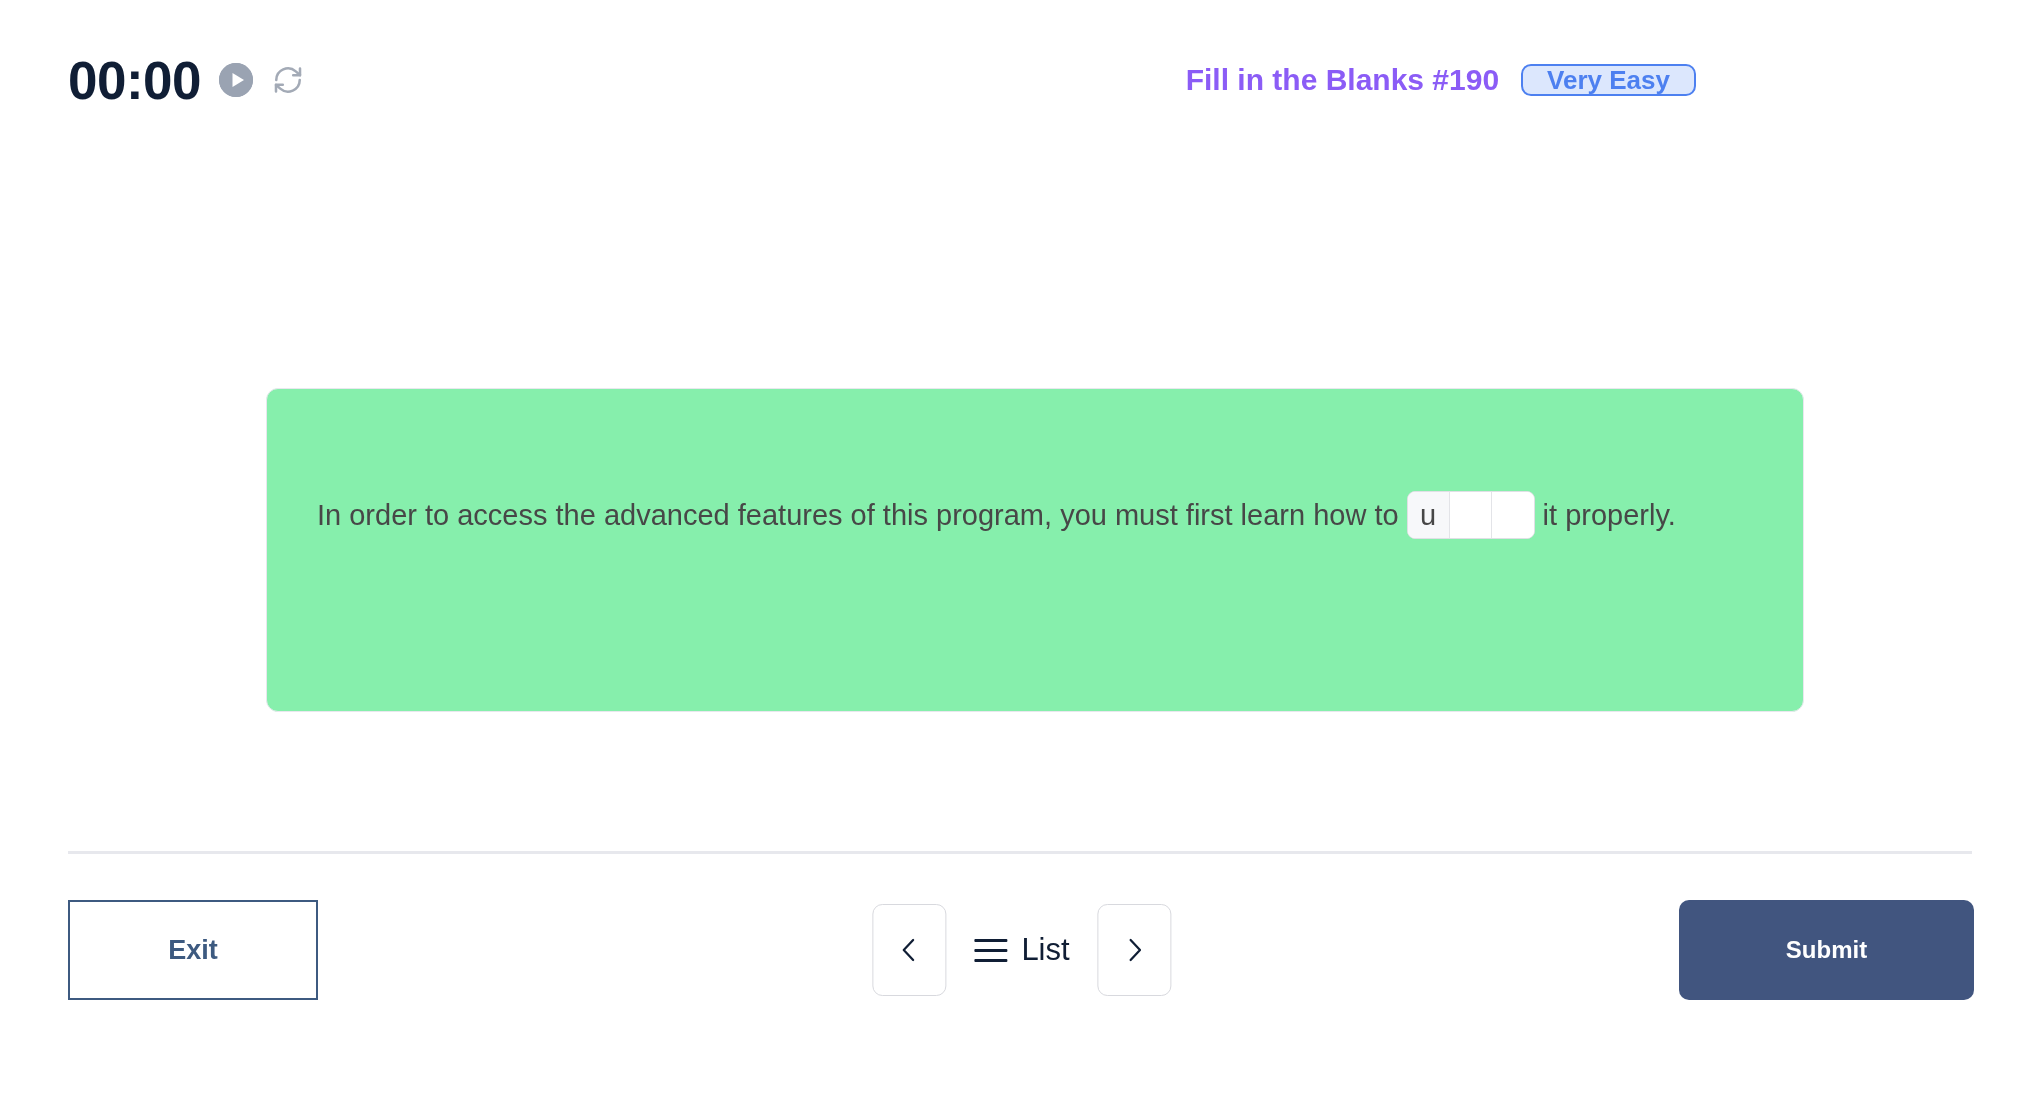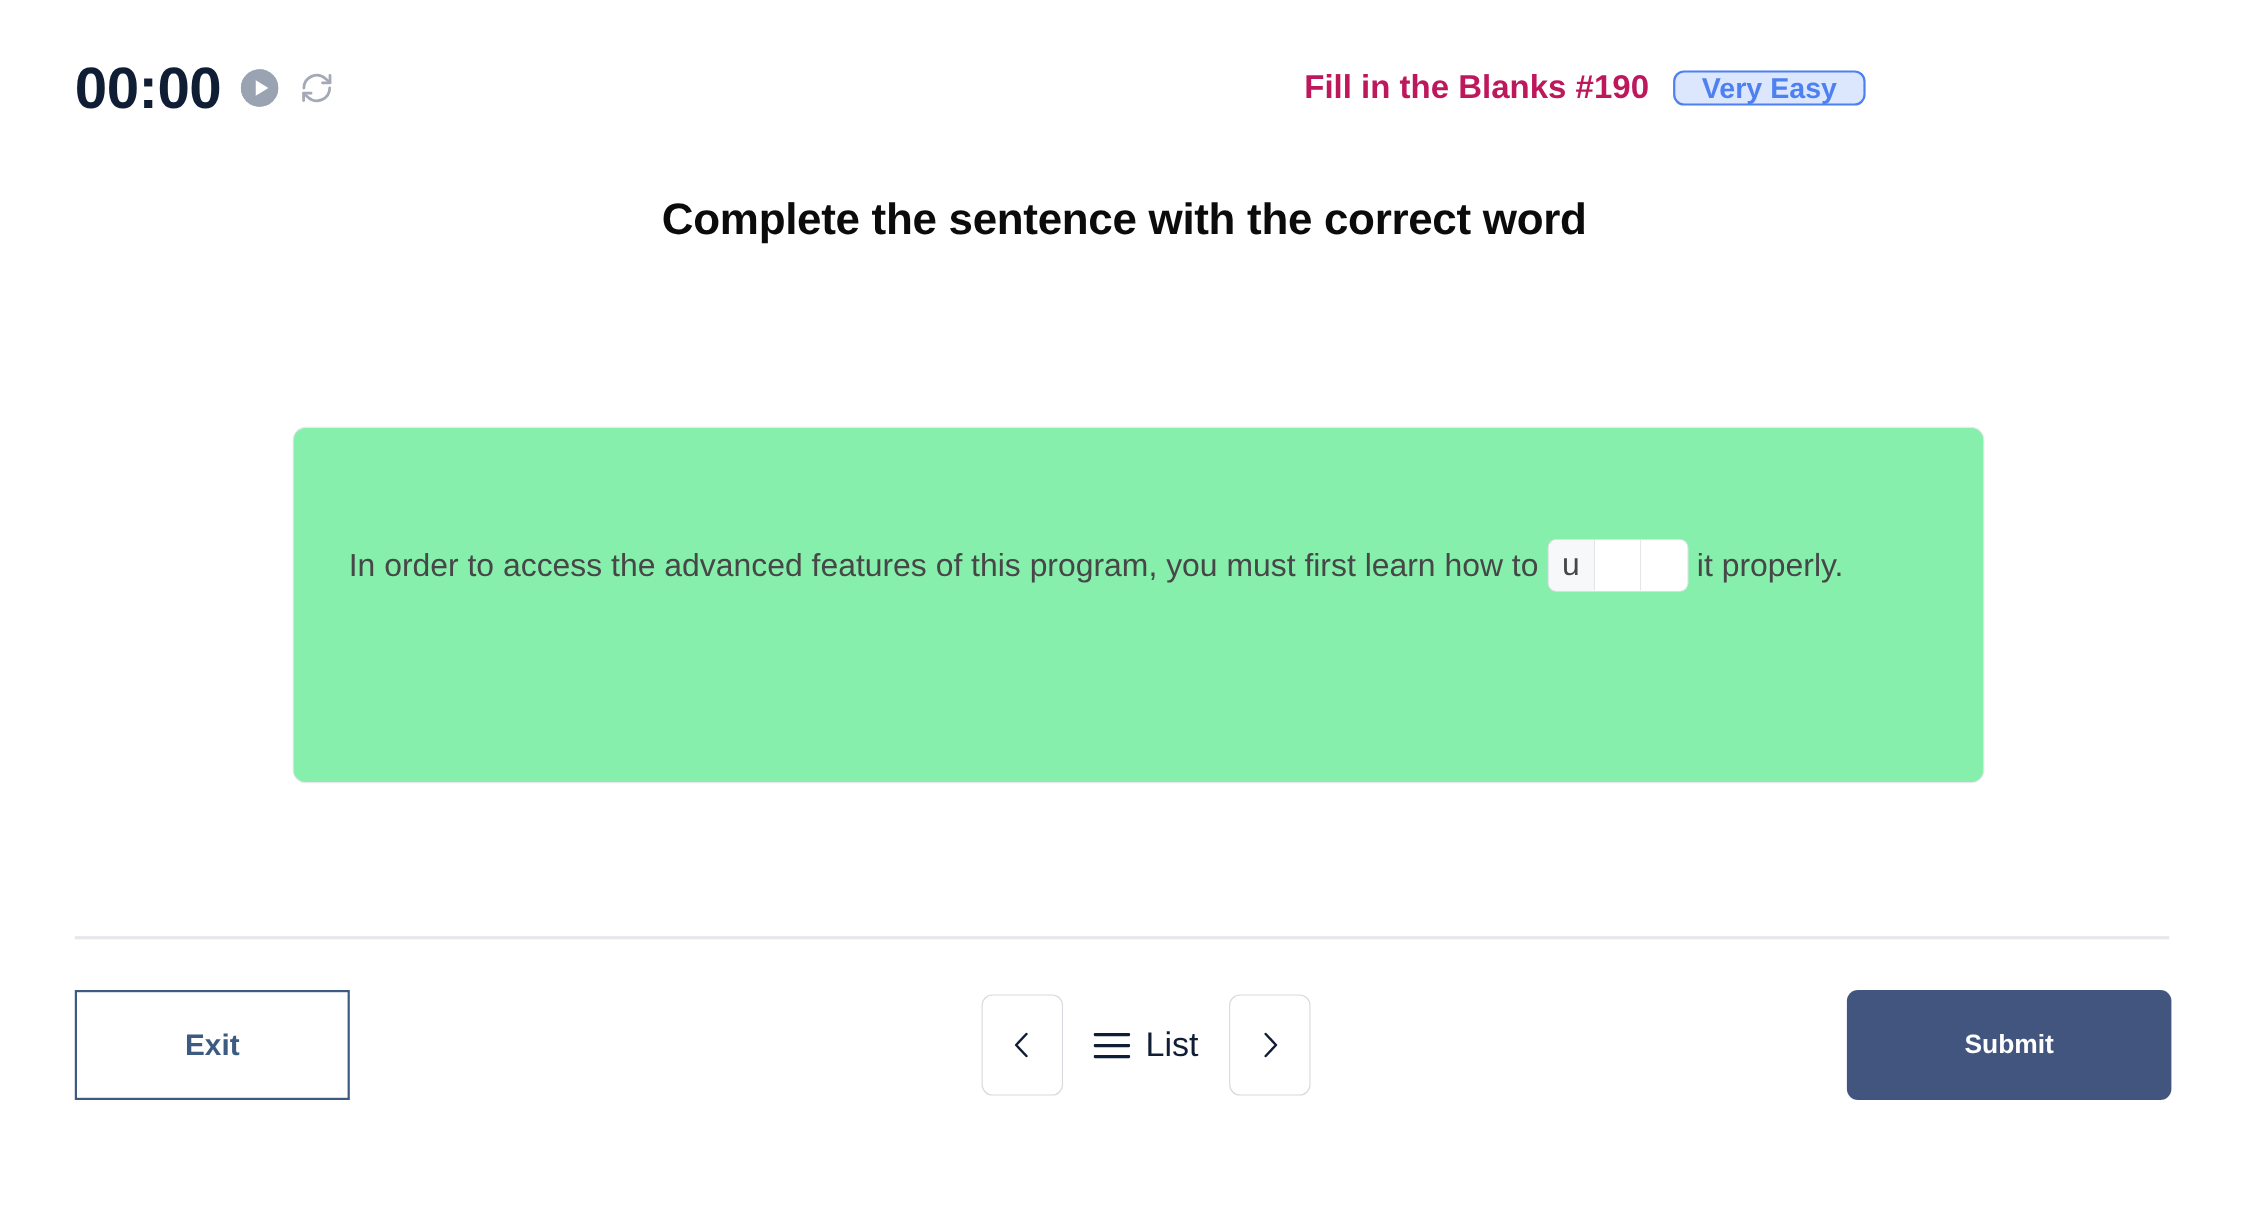--- a/index.html
+++ b/index.html
@@ -74,21 +74,21 @@
 
   .meta-group {
     display: flex;
     align-items: center;
     gap: 22px;
   }
 
   .quiz-label {
     font-size: 30px;
     font-weight: bold;
-    color: #be185d;
+    color: #8b5cf6;
     white-space: nowrap;
     text-align: right;
   }
 
   .difficulty-badge {
     background: #dce7fd;
     border: 2px solid #4d80f0;
     color: #4d80f0;
     font-size: 26px;
     font-weight: bold;
@@ -199,21 +199,20 @@
   }
 
   .nav-center {
     position: absolute;
     left: 50%;
     transform: translateX(-50%);
     top: 4px;
     display: flex;
     align-items: center;
     gap: 22px;
-    margin-left: 20px;
   }
 
   .nav-sq {
     width: 74px;
     height: 92px;
     border: 1px solid #d8d9de;
     border-radius: 10px;
     background: #ffffff;
     display: flex;
     align-items: center;
@@ -295,21 +294,20 @@
         </svg>
       </button>
     </div>
 
     <div class="meta-group">
       <div class="quiz-label">Fill in the Blanks #190</div>
       <div class="difficulty-badge">Very Easy</div>
     </div>
   </div>
 
-  <div class="page-title">Complete the sentence with the correct word</div>
 
   <div class="question-card">
     <div class="sentence">
       <span>In order to access the advanced features of this program, you must first learn how to</span><span class="blank-group">
           <span class="blank-cell filled">u</span>
           <span class="blank-cell"></span>
           <span class="blank-cell"></span>
         </span><span>it properly.</span>
     </div>
   </div>

